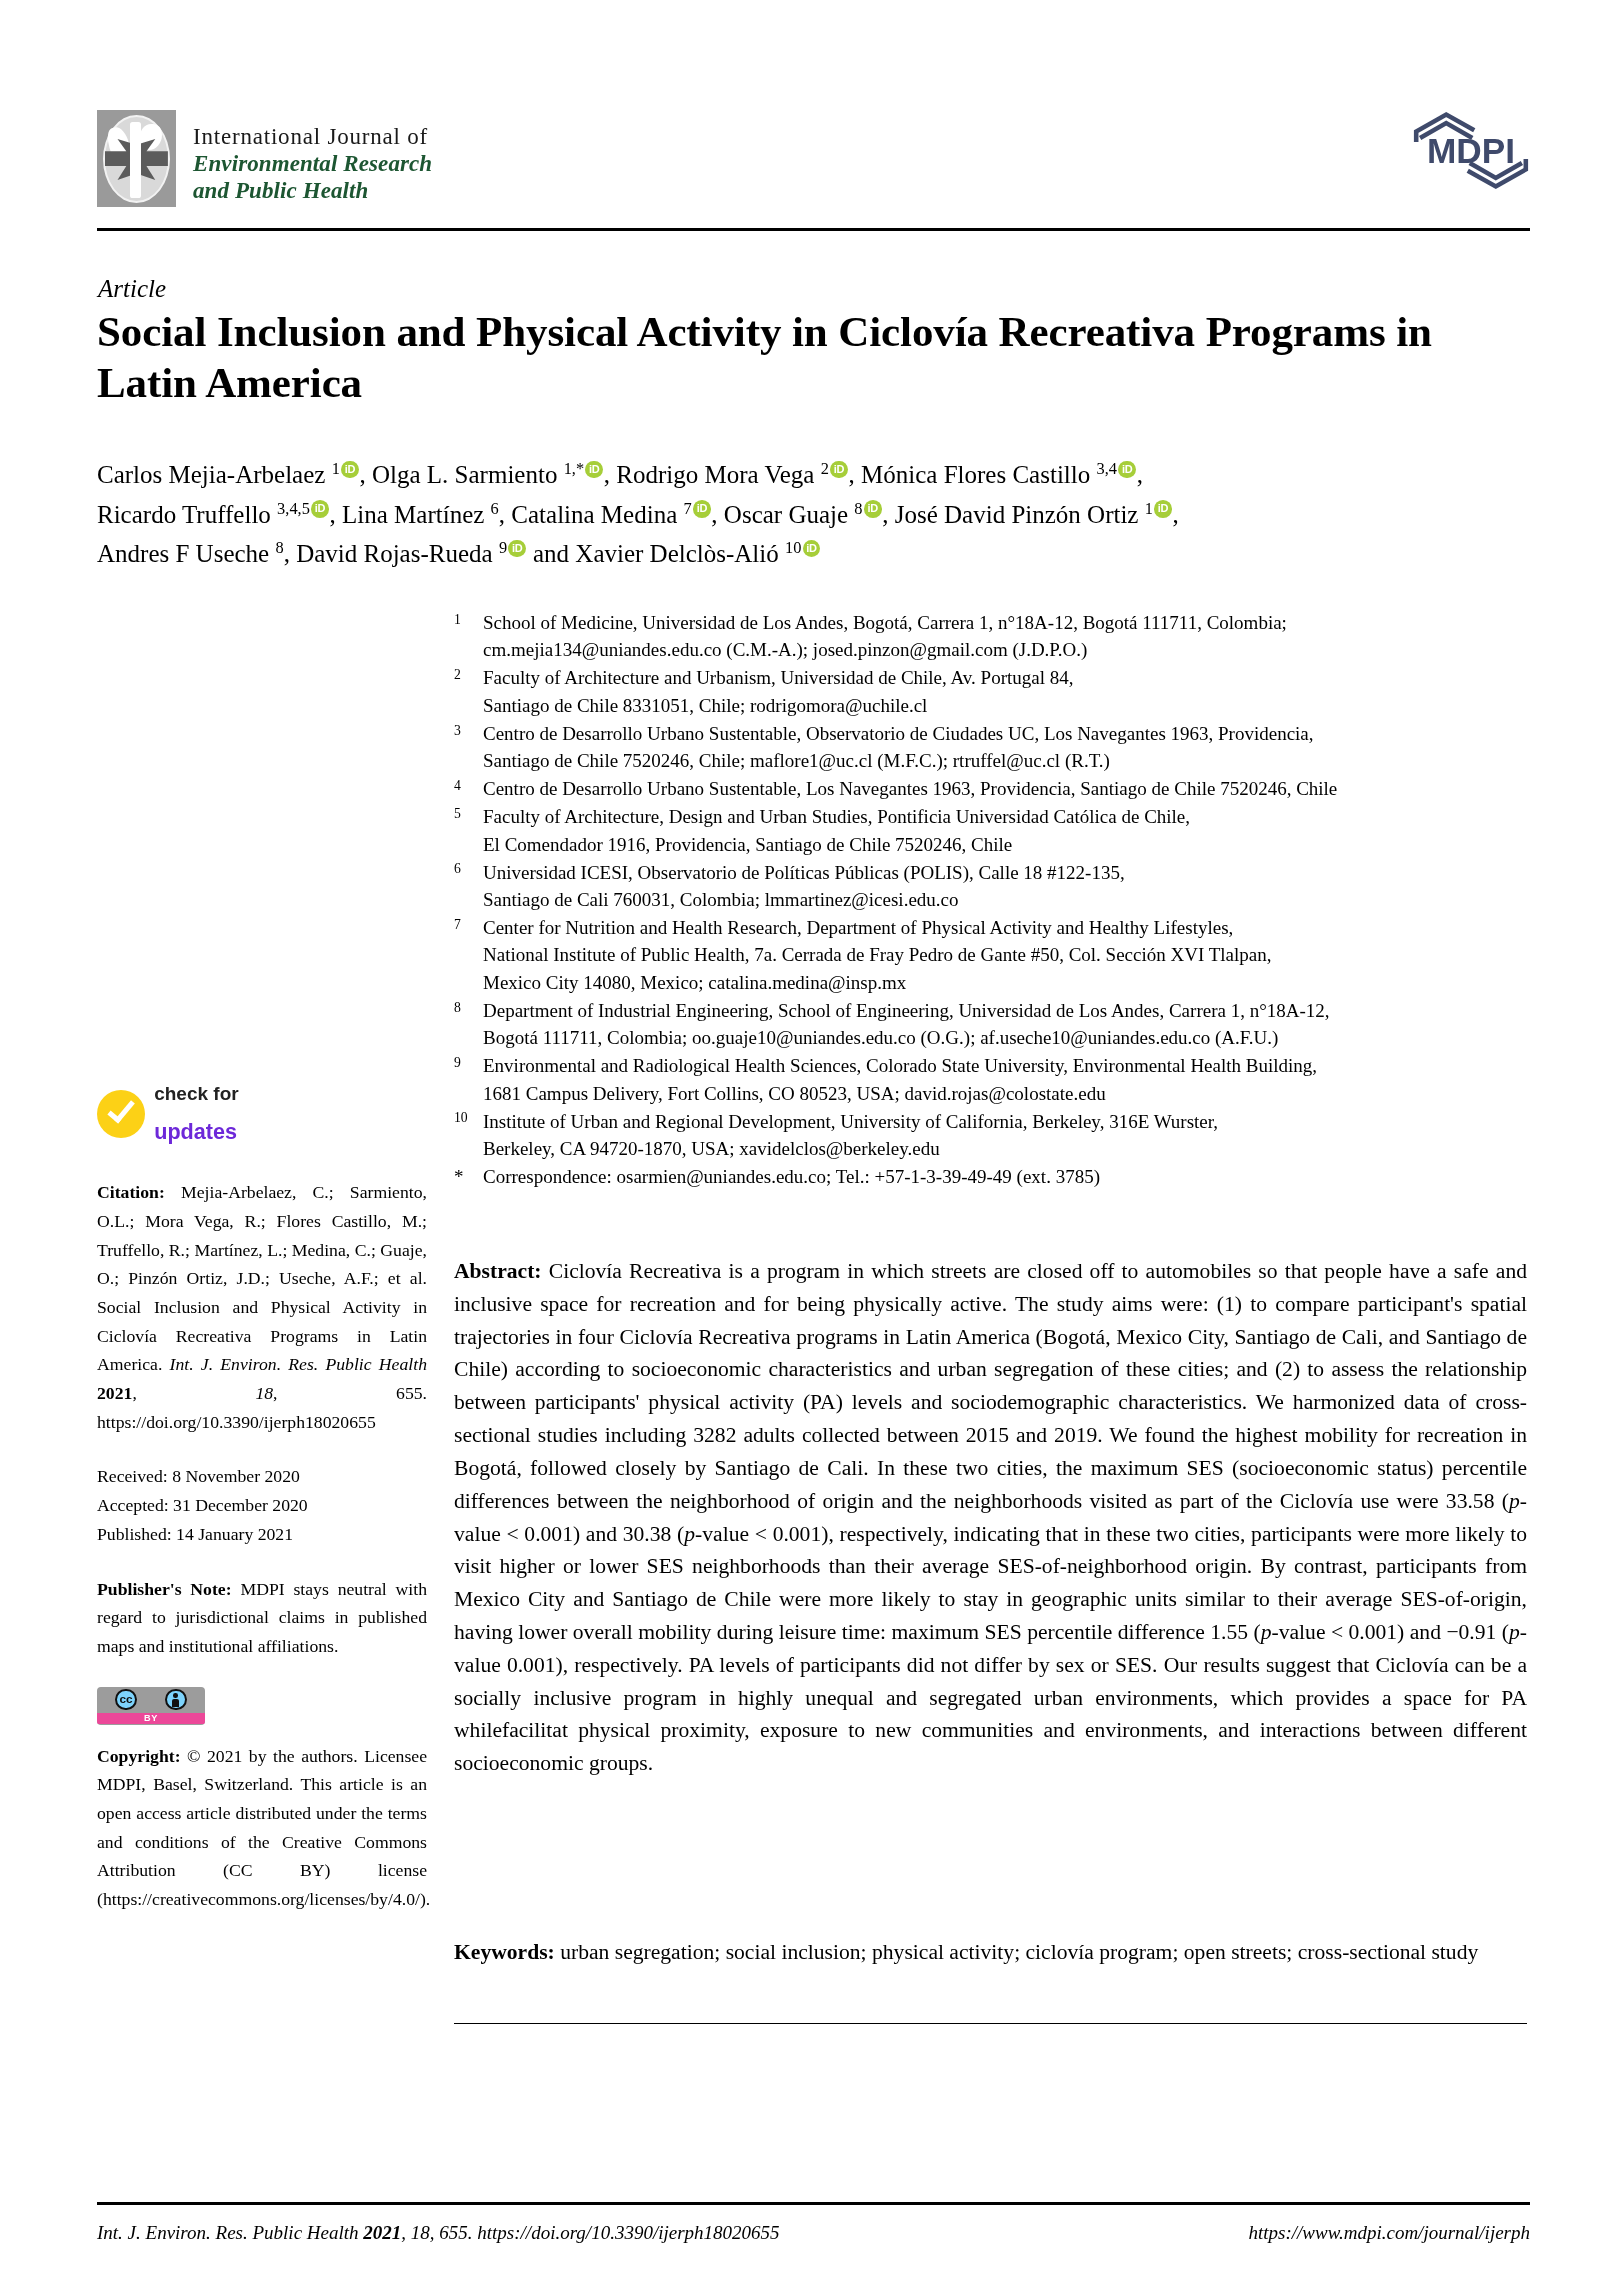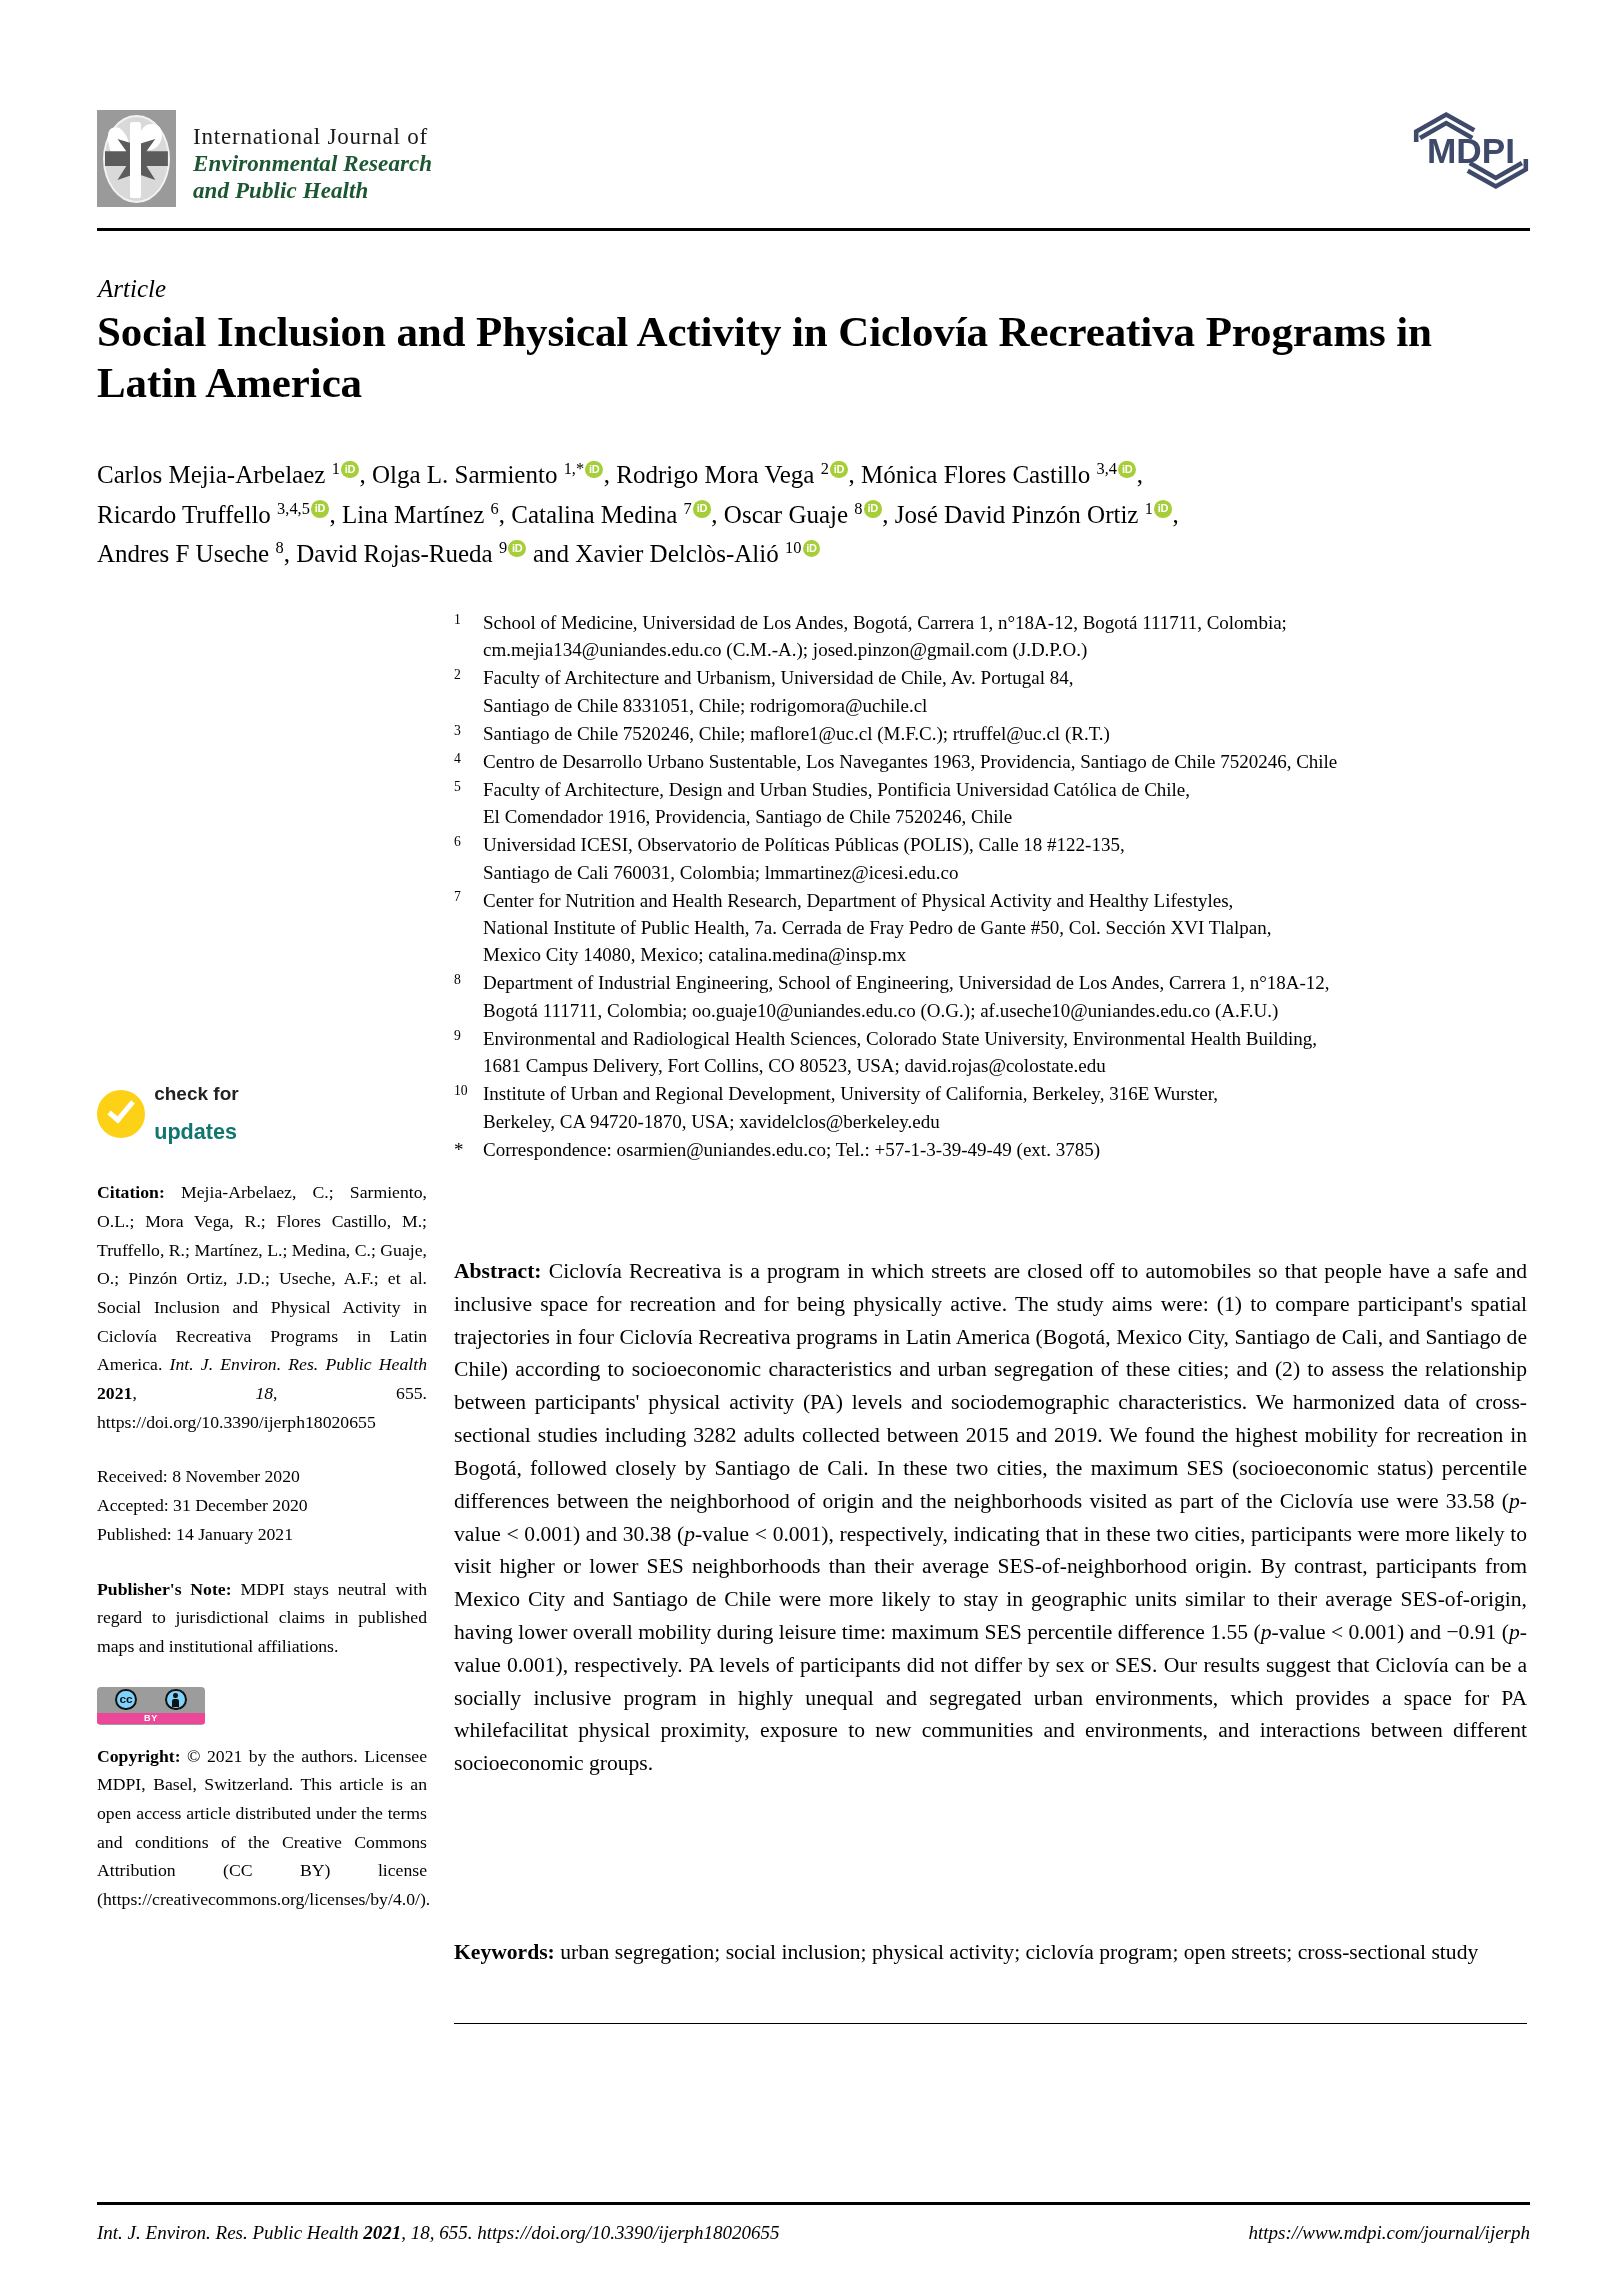--- a/index.html
+++ b/index.html
@@ -246,21 +246,21 @@
     border-bottom: 5.9px solid #ffffff;
     transform: rotate(-50deg);
     box-sizing: border-box;
   }
   .cu-text {
     margin-left: 9.2px;
     font-family: "Liberation Sans", sans-serif;
     line-height: 1.12;
   }
   .cu-text .l1 { font-size: 19px; color: #222; font-weight: bold; }
-  .cu-text .l2 { font-size: 21.6px; font-weight: bold; color: #0f766e; margin-top: 16px; }
+  .cu-text .l2 { font-size: 21.6px; font-weight: bold; color: #6d28d9; margin-top: 16px; }
 
   .sb-block { margin-bottom: 26px; }
   .sb-block b { font-weight: bold; }
   .sb-block i { font-style: italic; }
   .sb-justify { text-align: justify; }
 
   .cc-badge {
     width: 108px;
     height: 38px;
     margin: 5.2px 0 17px 0;
@@ -433,20 +433,21 @@
     <div class="aff-row">
       <div class="aff-num">2</div>
       <div class="aff-body">
         <div>Faculty of Architecture and Urbanism, Universidad de Chile, Av. Portugal 84,</div>
         <div>Santiago de Chile 8331051, Chile; rodrigomora@uchile.cl</div>
       </div>
     </div>
     <div class="aff-row">
       <div class="aff-num">3</div>
       <div class="aff-body">
+        <div>Centro de Desarrollo Urbano Sustentable, Observatorio de Ciudades UC, Los Navegantes 1963, Providencia,</div>
         <div>Santiago de Chile 7520246, Chile; maflore1@uc.cl (M.F.C.); rtruffel@uc.cl (R.T.)</div>
       </div>
     </div>
     <div class="aff-row">
       <div class="aff-num">4</div>
       <div class="aff-body">
         <div>Centro de Desarrollo Urbano Sustentable, Los Navegantes 1963, Providencia, Santiago de Chile 7520246, Chile</div>
       </div>
     </div>
     <div class="aff-row">

